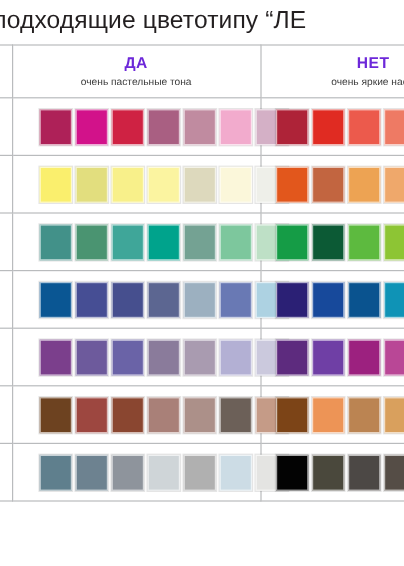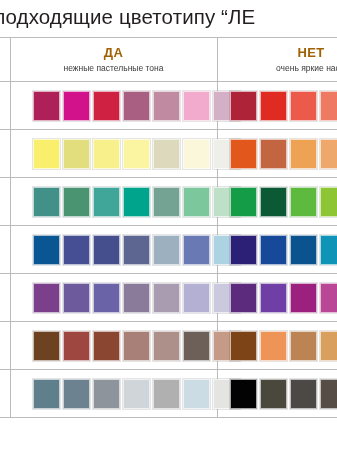--- a/index.html
+++ b/index.html
@@ -42,21 +42,21 @@
     vertical-align:middle;
     background:#ffffff;
   }
   .table td.gutter{border-top:1px solid #b9bbbd;border-left:none;}
 
   
   .hdr{height:43px;text-align:center;padding:5px 0 6px;}
   .hdr .big{
     font-size:13px;
     font-weight:700;
-    color:#a16207;
+    color:#6d28d9;
     letter-spacing:0.4px;
     line-height:15px;
   }
   .hdr .small{
     font-size:8.5px;
     font-weight:400;
     color:#3a3a3a;
     line-height:12px;
     margin-top:2px;
     white-space:nowrap;
@@ -91,21 +91,21 @@
     <colgroup>
       <col class="gutter">
         <col class="left">
         <col class="right">
     </colgroup>
     <tbody>
         <tr>
           <td class="gutter"></td>
           <td class="hdr">
             <div class="big">ДА</div>
-            <div class="small">нежные пастельные тона</div>
+            <div class="small">очень пастельные тона</div>
           </td>
           <td class="hdr">
             <div class="big">НЕТ</div>
             <div class="small">очень яркие насы</div>
           </td>
         </tr>
         <tr>
           <td class="gutter"></td>
           <td class="crow">
             <div class="swatches">

